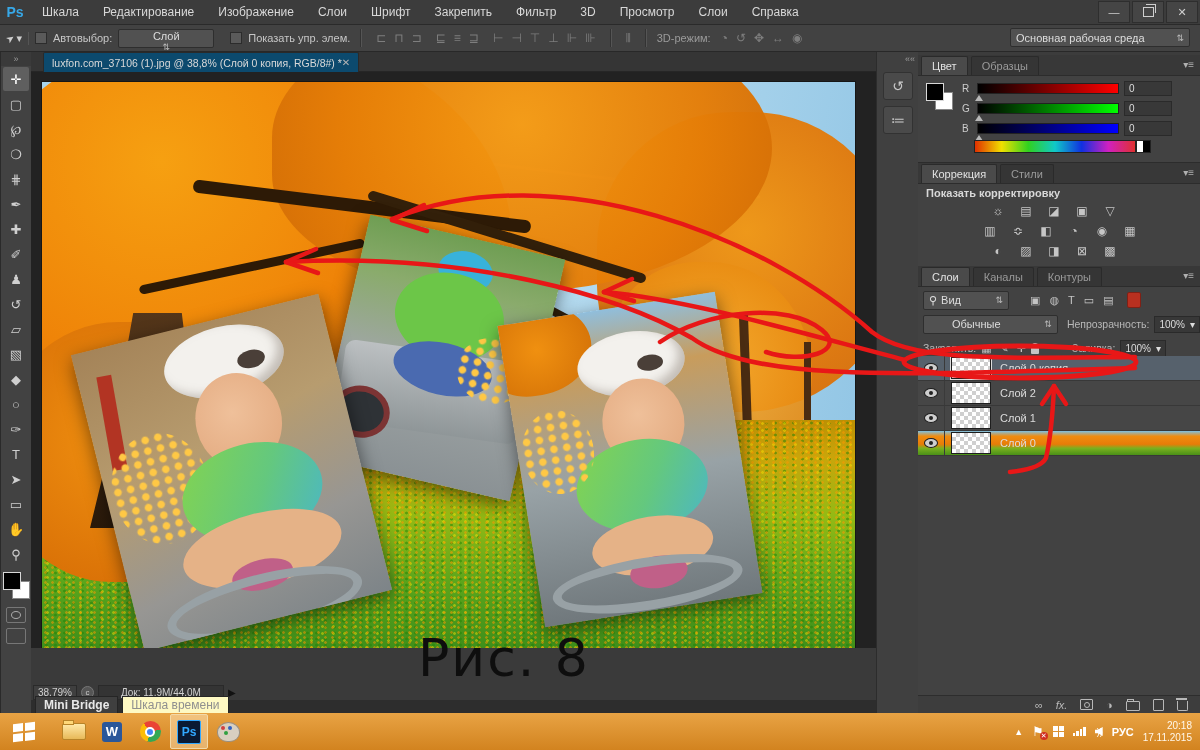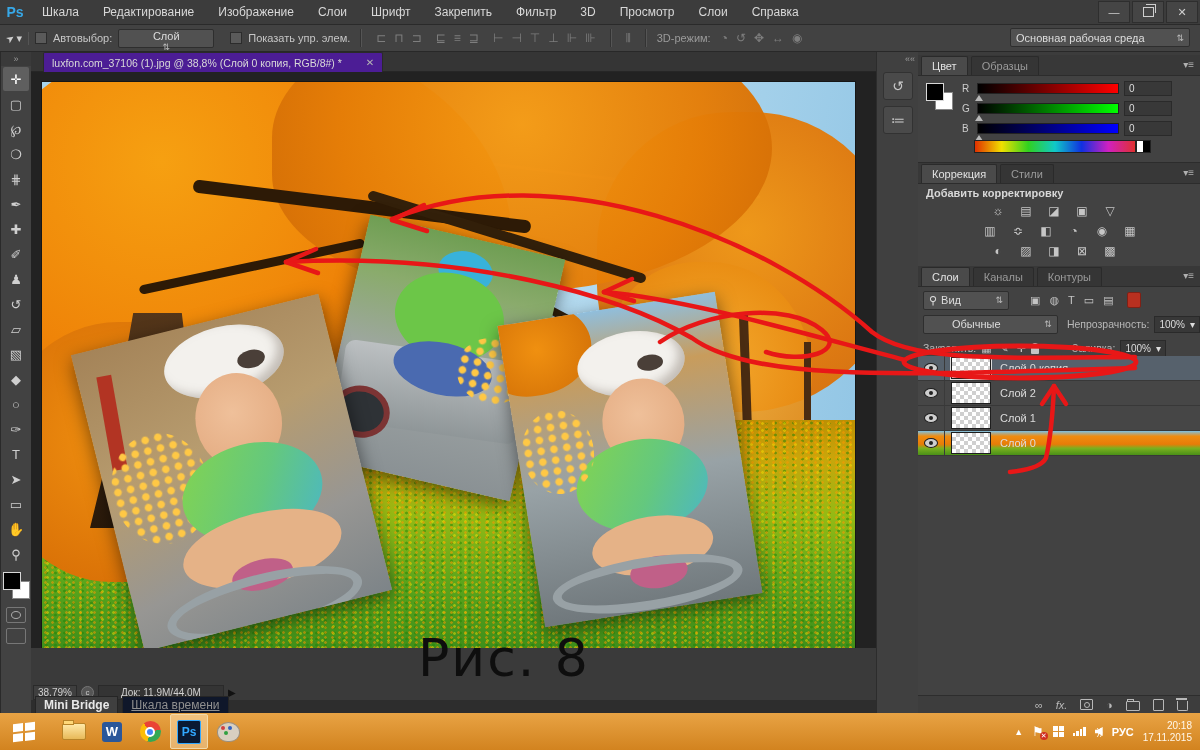--- a/index.html
+++ b/index.html
@@ -42,22 +42,22 @@
   .tool.selected{background:#5f5f5f;color:#fff;}
   .swatches{position:relative;width:26px;height:30px;margin:6px auto 0 auto;}
   .sw-fg{position:absolute;left:0;top:0;width:16px;height:16px;background:#000;border:1px solid #d8d8d8;z-index:2;}
   .sw-bg{position:absolute;left:9px;top:9px;width:16px;height:16px;background:#fff;border:1px solid #888;}
   .mode-btn{width:18px;height:14px;border:1px solid #777;margin:5px auto 0 auto;border-radius:2px;}
   .mode-btn.cam:before{content:"";display:block;width:8px;height:6px;border:1px solid #aaa;border-radius:50%;margin:3px auto;}
 
   
   .docarea{left:31px;top:52px;width:889px;height:661px;background:#222;}
   .doctabs{left:31px;top:52px;width:845px;height:19px;background:#353535;border-bottom:1px solid #262626;display:flex;}
-  .doctab{margin-left:12px;height:19px;background:#4c1d95;border:1px solid #2a2a2a;border-bottom:none;
-          display:flex;align-items:center;padding:0 8px;gap:24px;color:#d8d8d8;font-size:10.5px;border-radius:2px 2px 0 0;}
+  .doctab{margin-left:12px;height:19px;background:#0c4a6e;border:1px solid #2a2a2a;border-bottom:none;
+          display:flex;align-items:center;padding:0 8px;gap:0;color:#d8d8d8;font-size:10.5px;border-radius:2px 2px 0 0;}
   .doctab-close{color:#b5b5b5;font-size:10px;}
   .canvas{left:42px;top:82px;width:813px;height:566px;overflow:hidden;background:#87bfe0;box-shadow:0 0 0 1px #161616;}
 
   
   .sky{position:absolute;inset:0;background:linear-gradient(100deg,#a8d4ec 0%,#c4e4f4 45%,#8fc4e4 100%);}
   .contrail{position:absolute;left:300px;top:88px;width:420px;height:3px;background:rgba(255,255,255,.75);
             transform:rotate(7deg);border-radius:2px;}
   .blob{position:absolute;border-radius:48% 52% 55% 45%;}
   .fol1{left:-70px;top:-50px;width:540px;height:430px;
         background:radial-gradient(circle at 35% 30%,#f6a011 0%,#ef8408 45%,#d96a05 75%,#c25d07 100%);}
@@ -113,21 +113,21 @@
            font-family:"DejaVu Sans",sans-serif;letter-spacing:2px;}
   .bottomstrip{left:31px;top:648px;width:845px;height:52px;background:#3a3a3a;}
   .statusbar{left:33px;top:684px;width:300px;height:16px;display:flex;align-items:center;gap:4px;color:#cfcfcf;font-size:10px;}
   .zoomfield{background:#3f3f3f;border:1px solid #2a2a2a;padding:1px 4px;}
   .statbadge{width:11px;height:11px;border-radius:50%;background:#555;border:1px solid #777;display:inline-block;
              text-align:center;line-height:11px;font-size:8px;color:#ccc;}
   .docinfo{background:#343434;border:1px solid #2a2a2a;padding:1px 22px;}
   .flyout{color:#111;font-size:10px;}
   .minibridge{left:31px;top:700px;width:845px;height:13px;background:#2d2d2d;display:flex;align-items:flex-end;}
   .mb-tab{background:#3f3f3f;color:#e8e8e8;font-weight:bold;font-size:12px;padding:1px 8px;margin-left:4px;border:1px solid #252525;border-bottom:none;}
-  .mb-tab2{background:#0f172a;color:#8f8f8f;font-weight:normal;text-decoration:underline;}
+  .mb-tab2{background:#fef9c3;color:#8f8f8f;font-weight:normal;}
 
   
   .dockstrip{left:876px;top:52px;width:42px;height:661px;background:#404040;border-left:1px solid #2c2c2c;border-right:1px solid #2c2c2c;}
   .ds-head{text-align:right;color:#9a9a9a;font-size:9px;padding:2px 4px;}
   .ds-btn{width:28px;height:26px;margin:6px auto 0 auto;background:#4a4a4a;border:1px solid #323232;border-radius:3px;
           display:flex;align-items:center;justify-content:center;color:#c8c8c8;font-size:14px;}
 
   
   .rightcol{left:918px;top:52px;width:282px;height:661px;background:#3c3c3c;}
   .pan-head{height:20px;background:#383838;display:flex;align-items:flex-end;position:relative;border-bottom:1px solid #2c2c2c;}
@@ -514,21 +514,21 @@
           <span class="spec-k"></span>
         </div>
     </div>
 
     <div class="panel adjpan">
       <div class="pan-head">
         <span class="pan-tab active">Коррекция</span>
         <span class="pan-tab">Стили</span>
         <span class="pan-menu">▾≡</span>
       </div>
-      <div class="adj-title">Добавить корректировку</div>
+      <div class="adj-title">Показать корректировку</div>
       <div class="adj-row" style="top:40px;">
 
       <span class="adj-ic">☼</span>
           <span class="adj-ic">▤</span>
           <span class="adj-ic">◪</span>
           <span class="adj-ic">▣</span>
           <span class="adj-ic">▽</span>
         </div>
       <div class="adj-row" style="top:60px;left:62px;">
 

